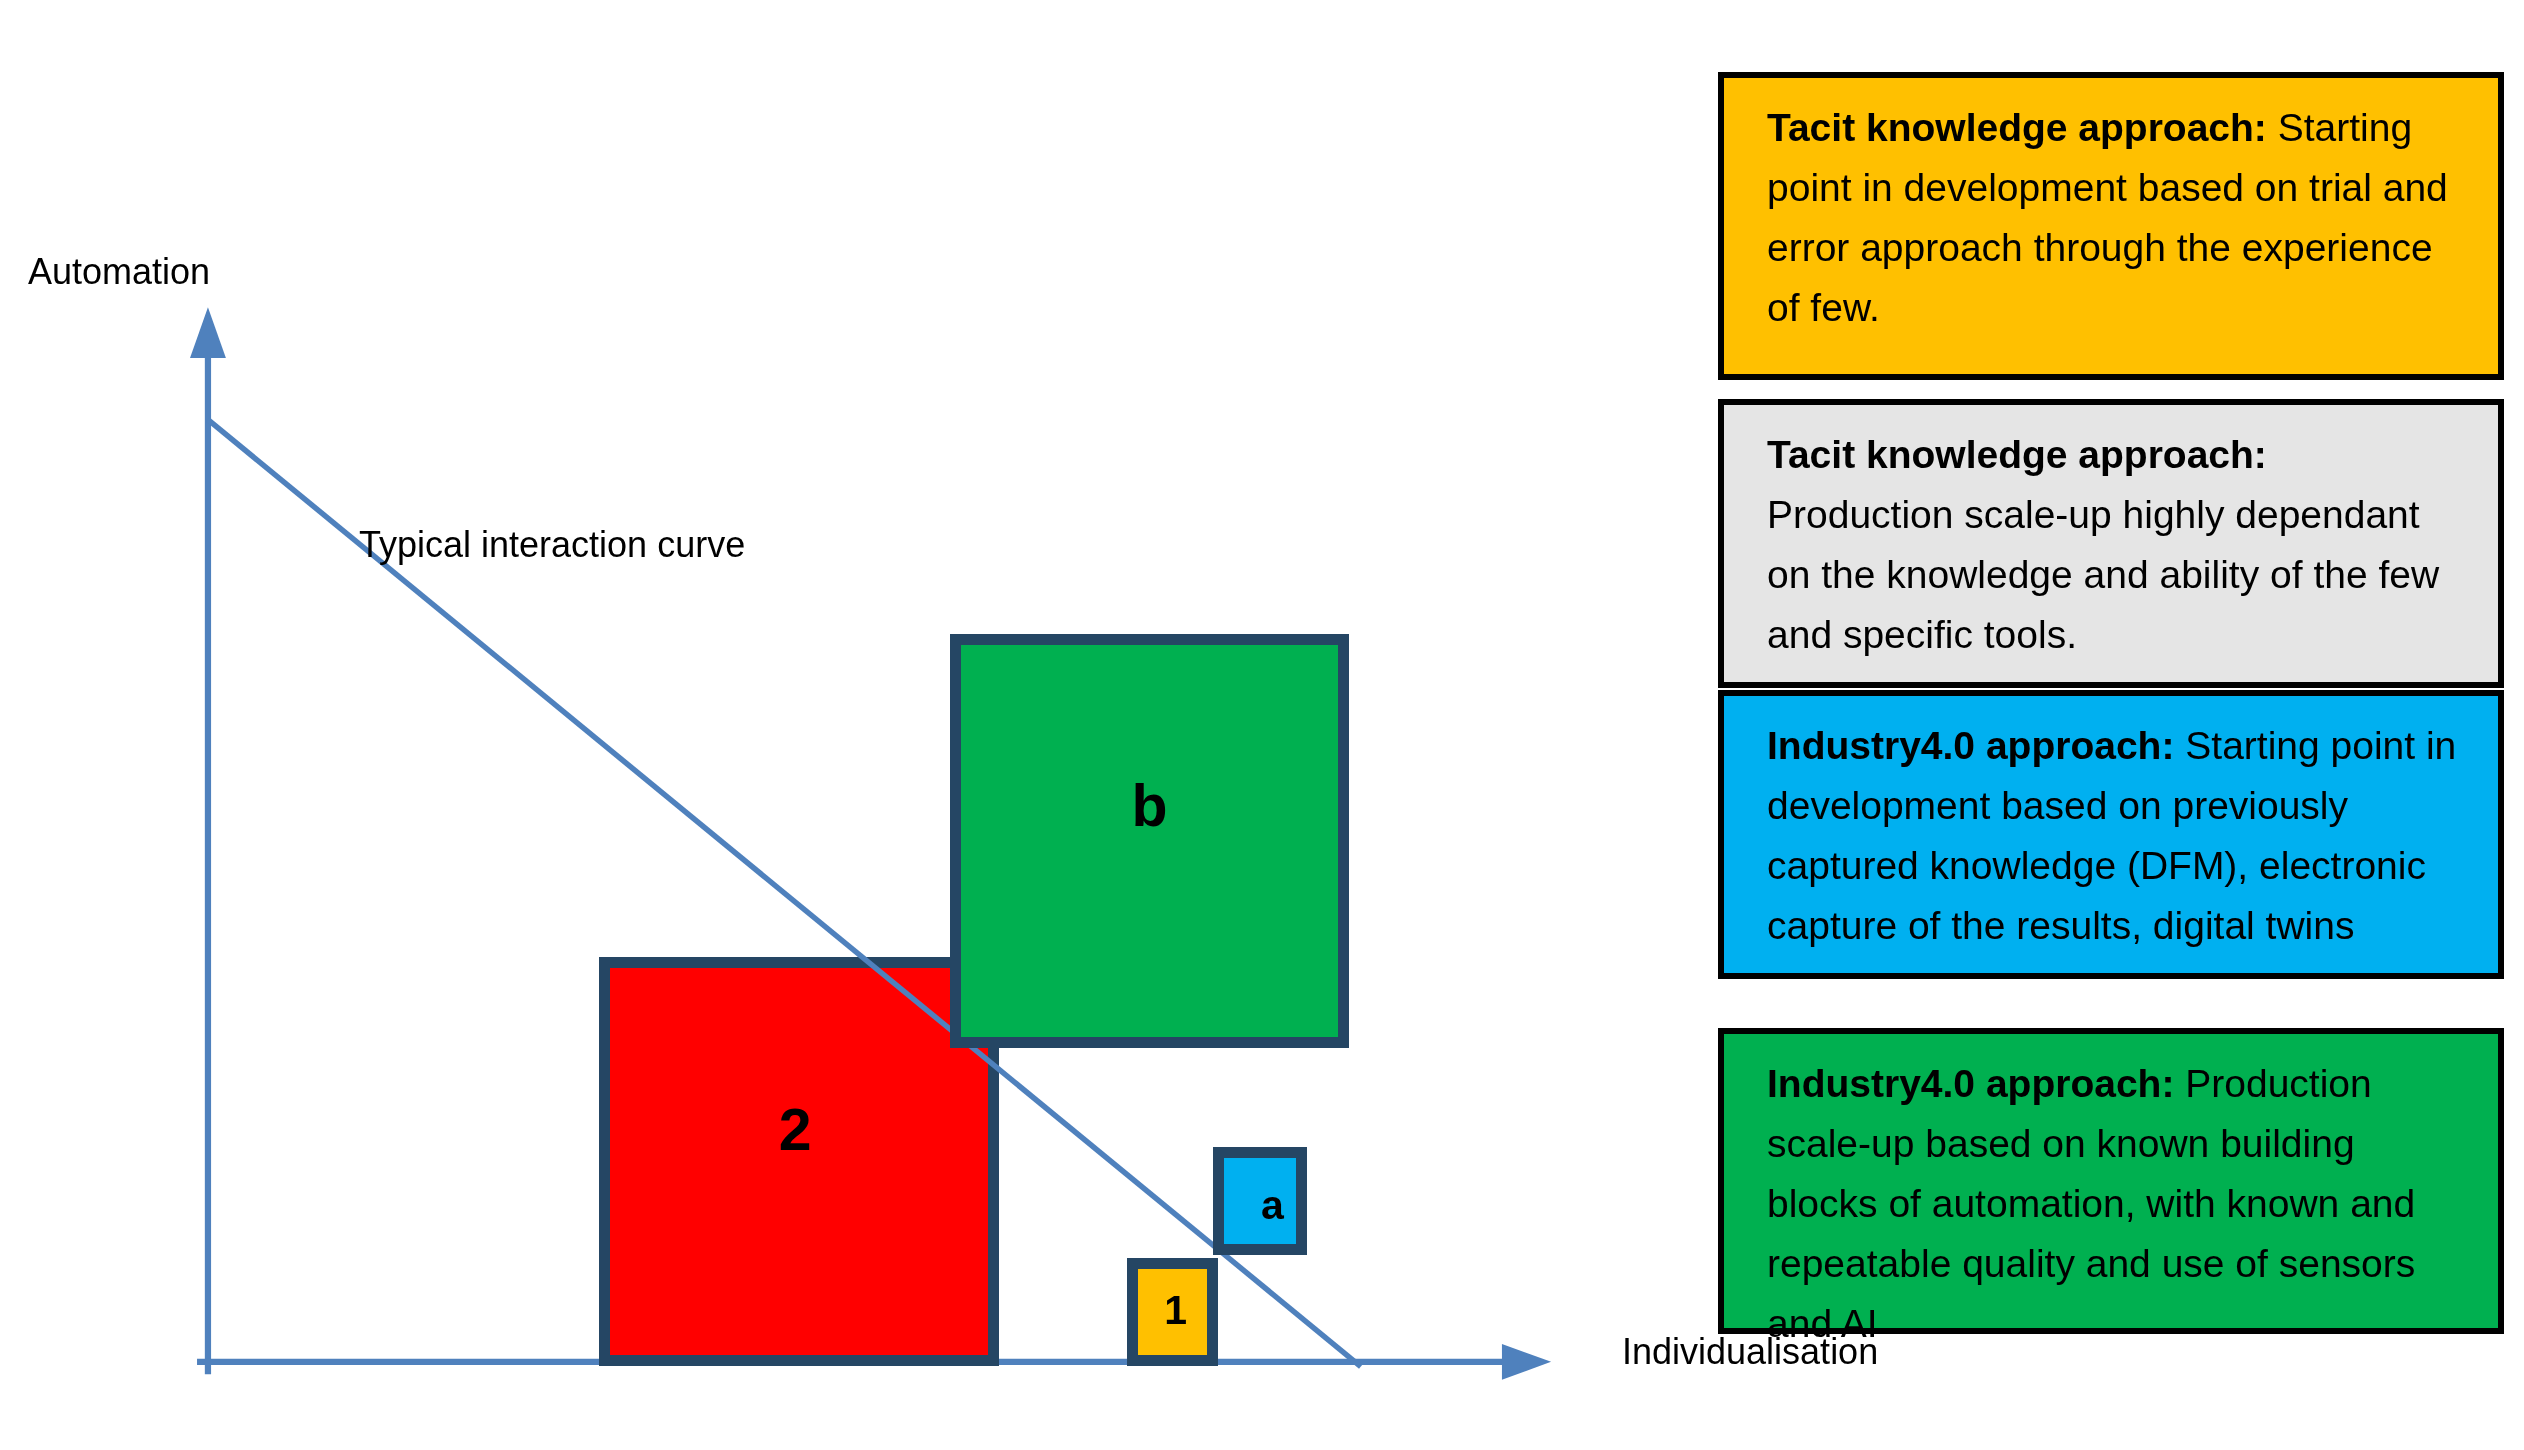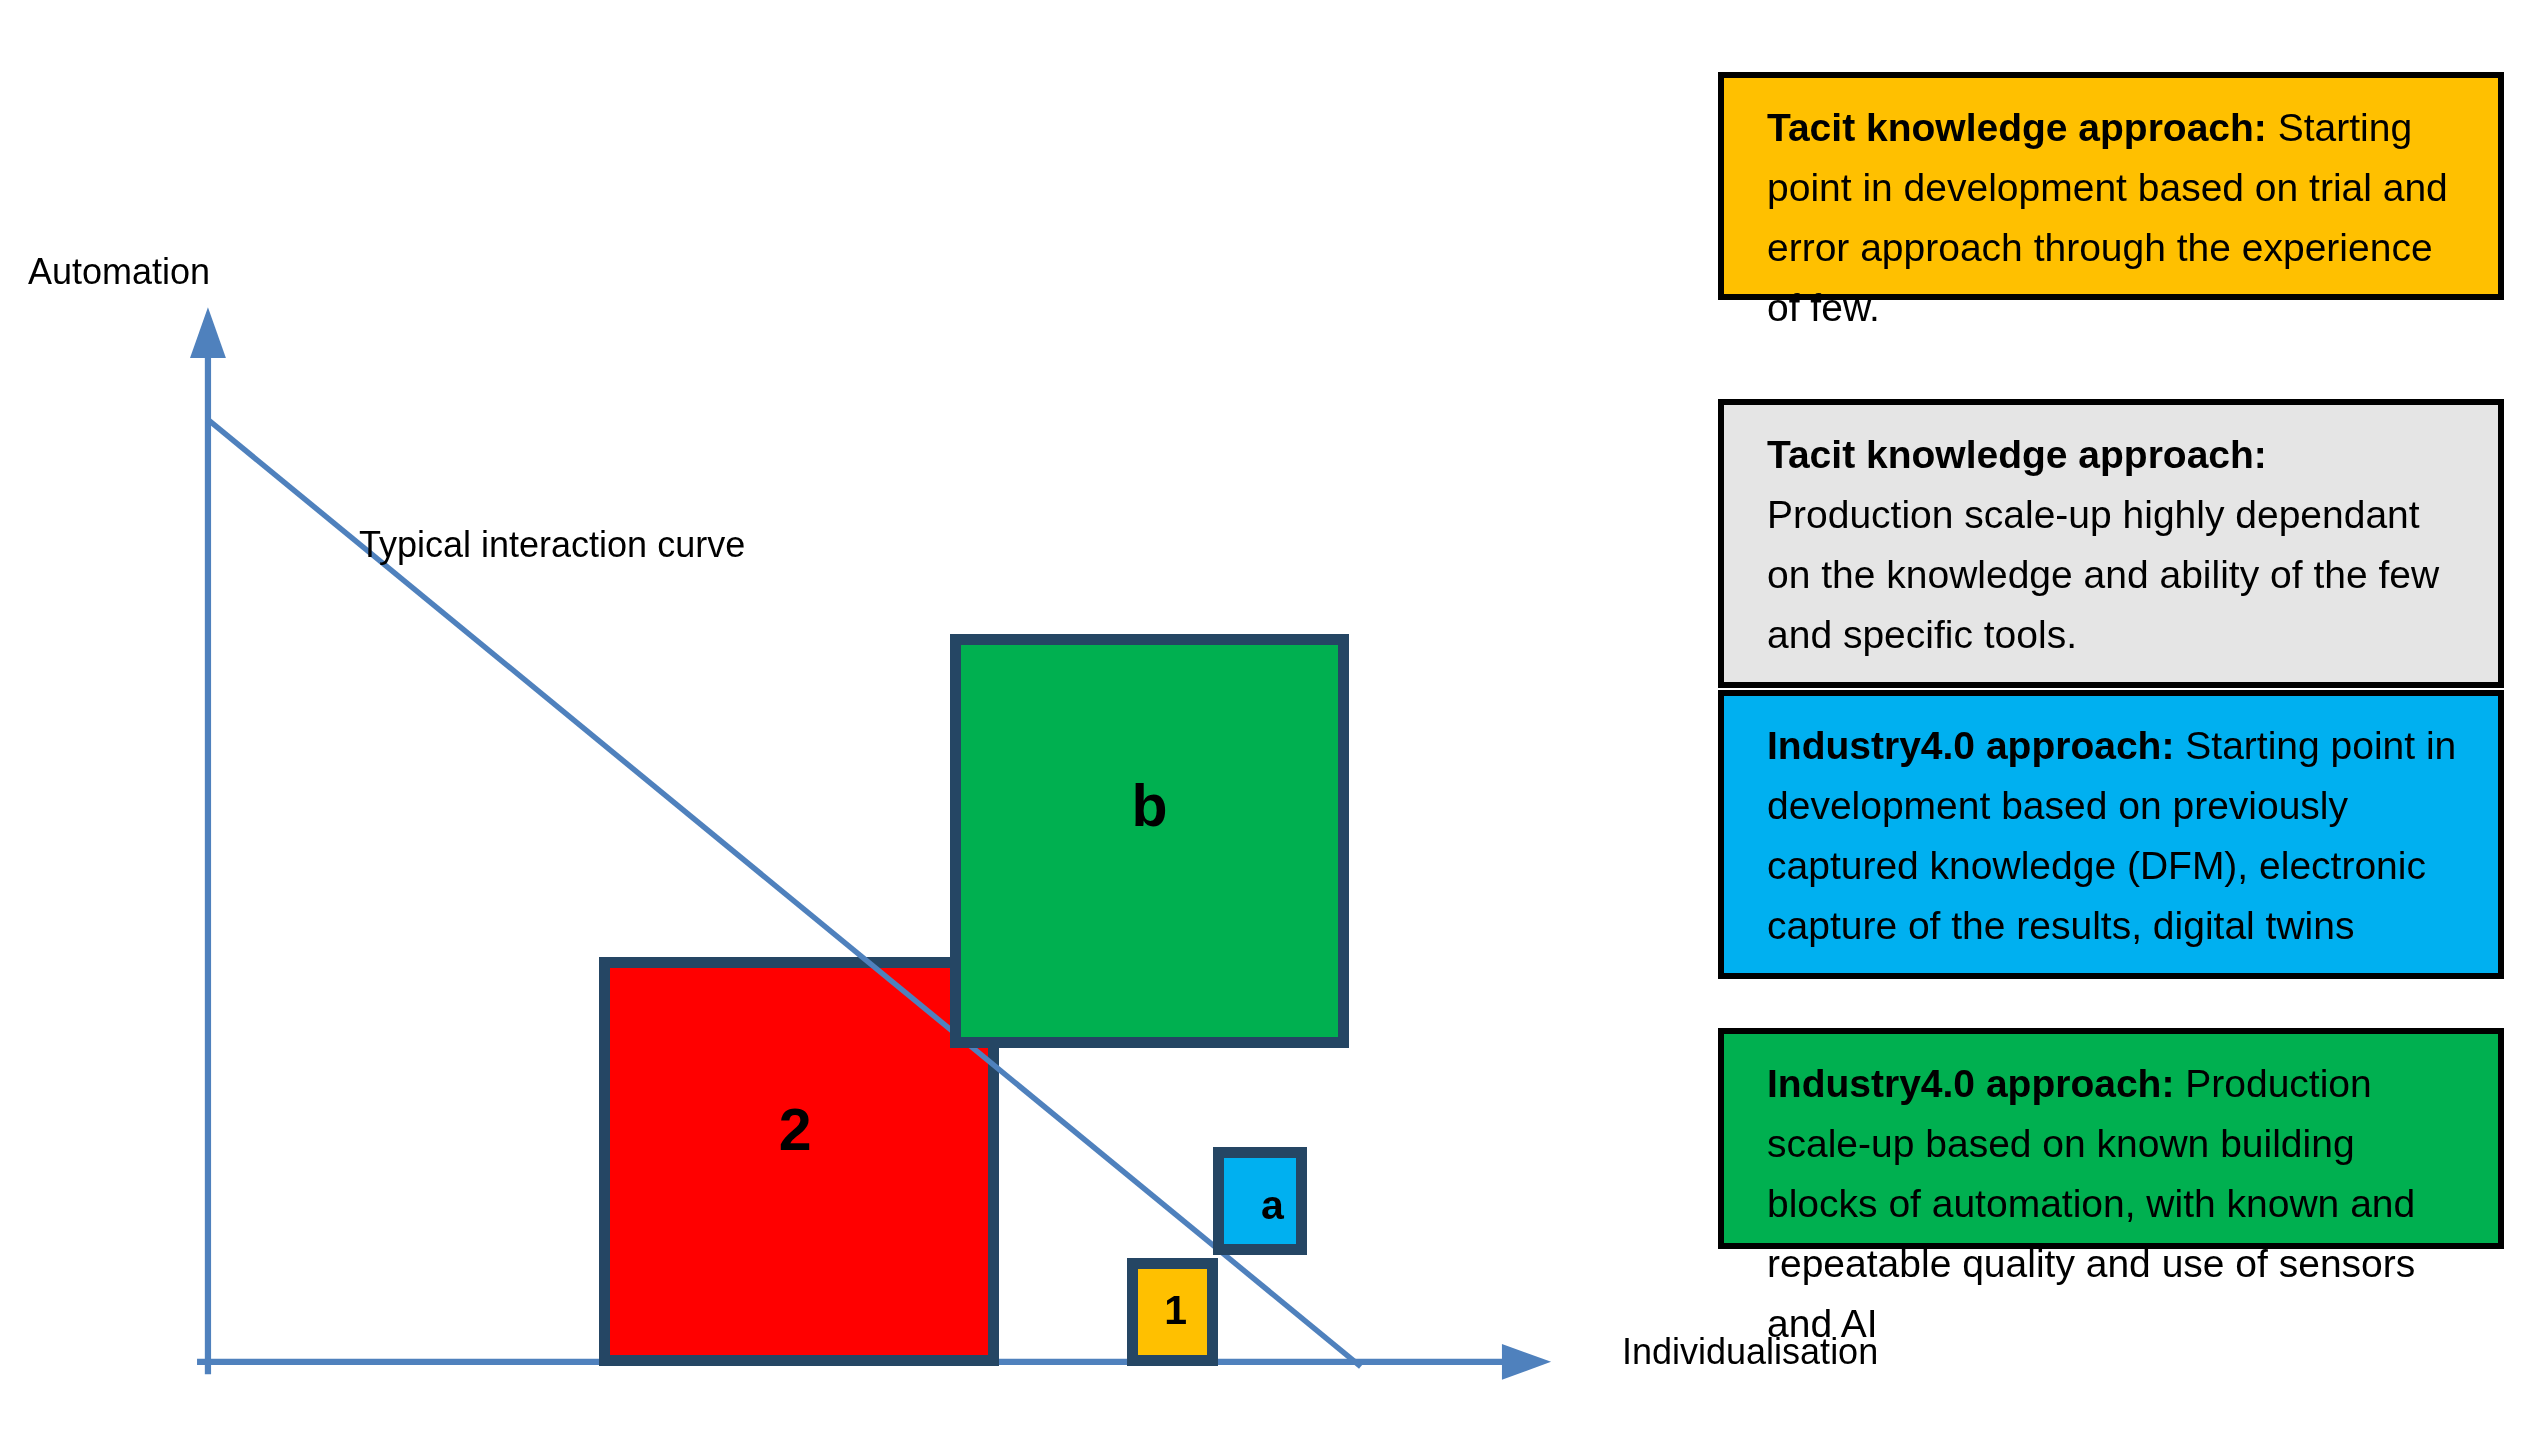--- a/index.html
+++ b/index.html
@@ -49,24 +49,24 @@
     width:786px;
     box-sizing:border-box;
     border:6.2px solid var(--c-legend_border,#000);
     padding:20px 37px 15.6px 43px;
     font-size:39px;
     line-height:1.54;
     z-index:2;
     color:var(--c-text,#000);
   }
   .legend-box b{font-weight:bold;}
-  #legend-box-0{top:72px;height:228px;}
+  #legend-box-0{top:72px;height:308px;}
   #legend-box-1{top:399px;height:289px;}
   #legend-box-2{top:690px;height:289px;}
-  #legend-box-3{top:1028px;height:221px;}
+  #legend-box-3{top:1028px;height:306px;}
 </style>
 </head>
 <body>
 
 <div id="canvas">
 
   <svg id="axes-layer" class="layer" viewBox="0 0 3236 1859">
     <line x1="266" y1="452" x2="266" y2="1762" style="stroke:var(--c-axis,#4F81BD);stroke-width:8;"></line>
     <polygon points="266,394 243,459 289,459" style="fill:var(--c-axis,#4F81BD);"></polygon>
     <line x1="252" y1="1746" x2="1930" y2="1746" style="stroke:var(--c-axis,#4F81BD);stroke-width:8;"></line>

